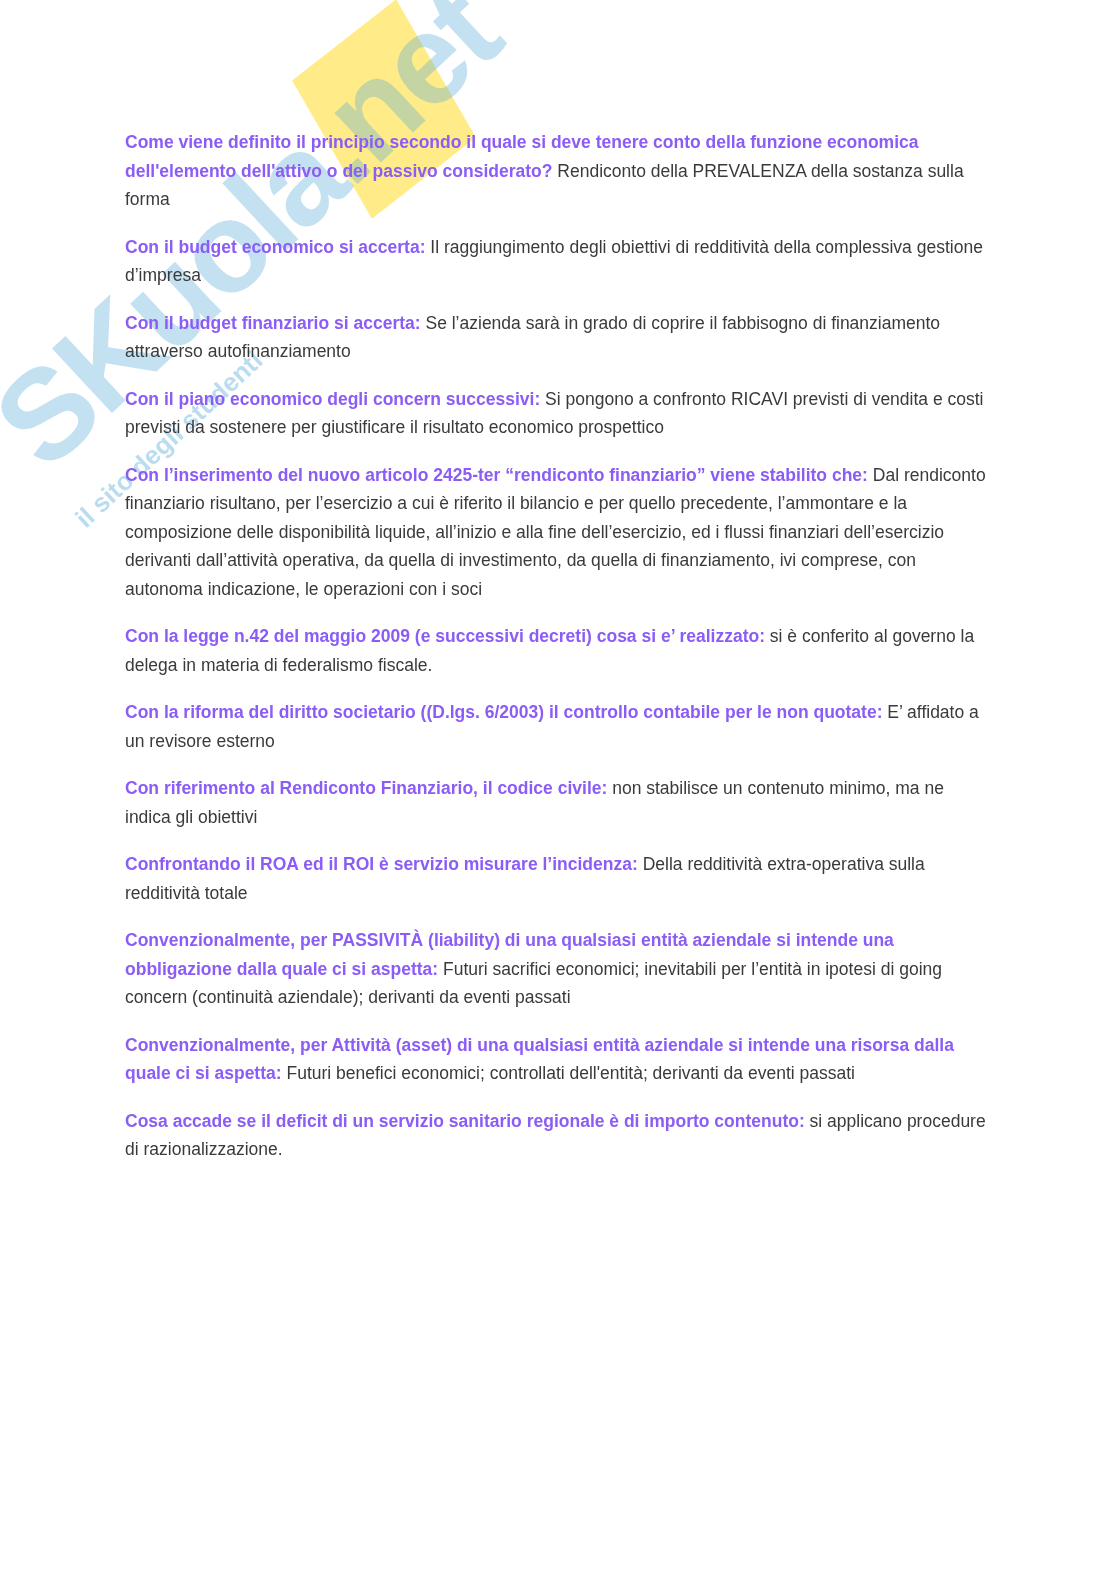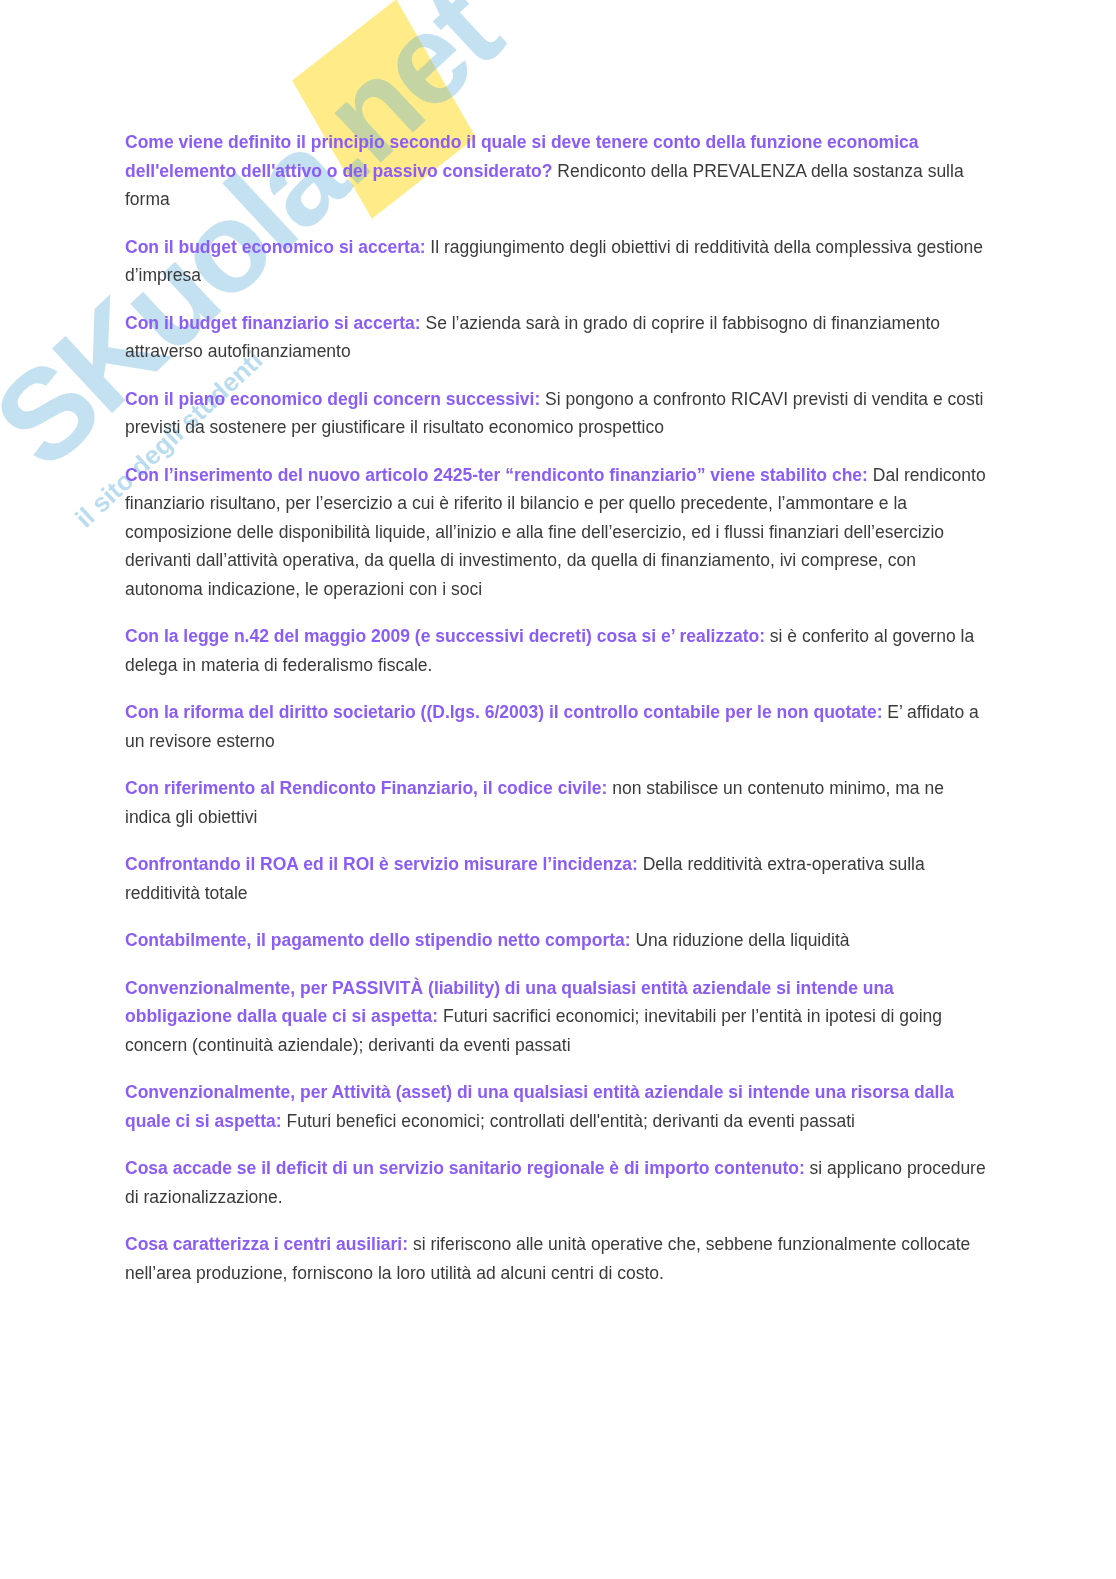--- a/index.html
+++ b/index.html
@@ -104,23 +104,21 @@
   <p class="qa"><span class="q">Con l’inserimento del nuovo articolo 2425-ter “rendiconto finanziario” viene stabilito che: </span><span class="a">Dal rendiconto finanziario risultano, per l’esercizio a cui è riferito il bilancio e per quello precedente, l’ammontare e la composizione delle disponibilità liquide, all’inizio e alla fine dell’esercizio, ed i flussi finanziari dell’esercizio derivanti dall’attività operativa, da quella di investimento, da quella di finanziamento, ivi comprese, con autonoma indicazione, le operazioni con i soci</span></p>
 
   <p class="qa"><span class="q">Con la legge n.42 del maggio 2009 (e successivi decreti) cosa si e’ realizzato: </span><span class="a">si è conferito al governo la delega in materia di federalismo fiscale.</span></p>
 
   <p class="qa"><span class="q">Con la riforma del diritto societario ((D.lgs. 6/2003) il controllo contabile per le non quotate: </span><span class="a">E’ affidato a un revisore esterno</span></p>
 
   <p class="qa"><span class="q">Con riferimento al Rendiconto Finanziario, il codice civile: </span><span class="a">non stabilisce un contenuto minimo, ma ne indica gli obiettivi</span></p>
 
   <p class="qa"><span class="q">Confrontando il ROA ed il ROI è servizio misurare l’incidenza: </span><span class="a">Della redditività extra-operativa sulla redditività totale</span></p>
 
-  <p class="qa"><span class="q">Contabilmente, il pagamento dello stipendio netto comporta: </span><span class="a">Una riduzione della liquidità</span></p>
 
   <p class="qa"><span class="q">Convenzionalmente, per PASSIVITÀ (liability) di una qualsiasi entità aziendale si intende una obbligazione dalla quale ci si aspetta: </span><span class="a">Futuri sacrifici economici; inevitabili per l’entità in ipotesi di going concern (continuità aziendale); derivanti da eventi passati</span></p>
 
   <p class="qa"><span class="q">Convenzionalmente, per Attività (asset) di una qualsiasi entità aziendale si intende una risorsa dalla quale ci si aspetta: </span><span class="a">Futuri benefici economici; controllati dell'entità; derivanti da eventi passati</span></p>
 
   <p class="qa"><span class="q">Cosa accade se il deficit di un servizio sanitario regionale è di importo contenuto: </span><span class="a">si applicano procedure di razionalizzazione.</span></p>
 
-  <p class="qa"><span class="q">Cosa caratterizza i centri ausiliari: </span><span class="a">si riferiscono alle unità operative che, sebbene funzionalmente collocate nell’area produzione, forniscono la loro utilità ad alcuni centri di costo.</span></p>
 
 </main>
 
 </body></html>

